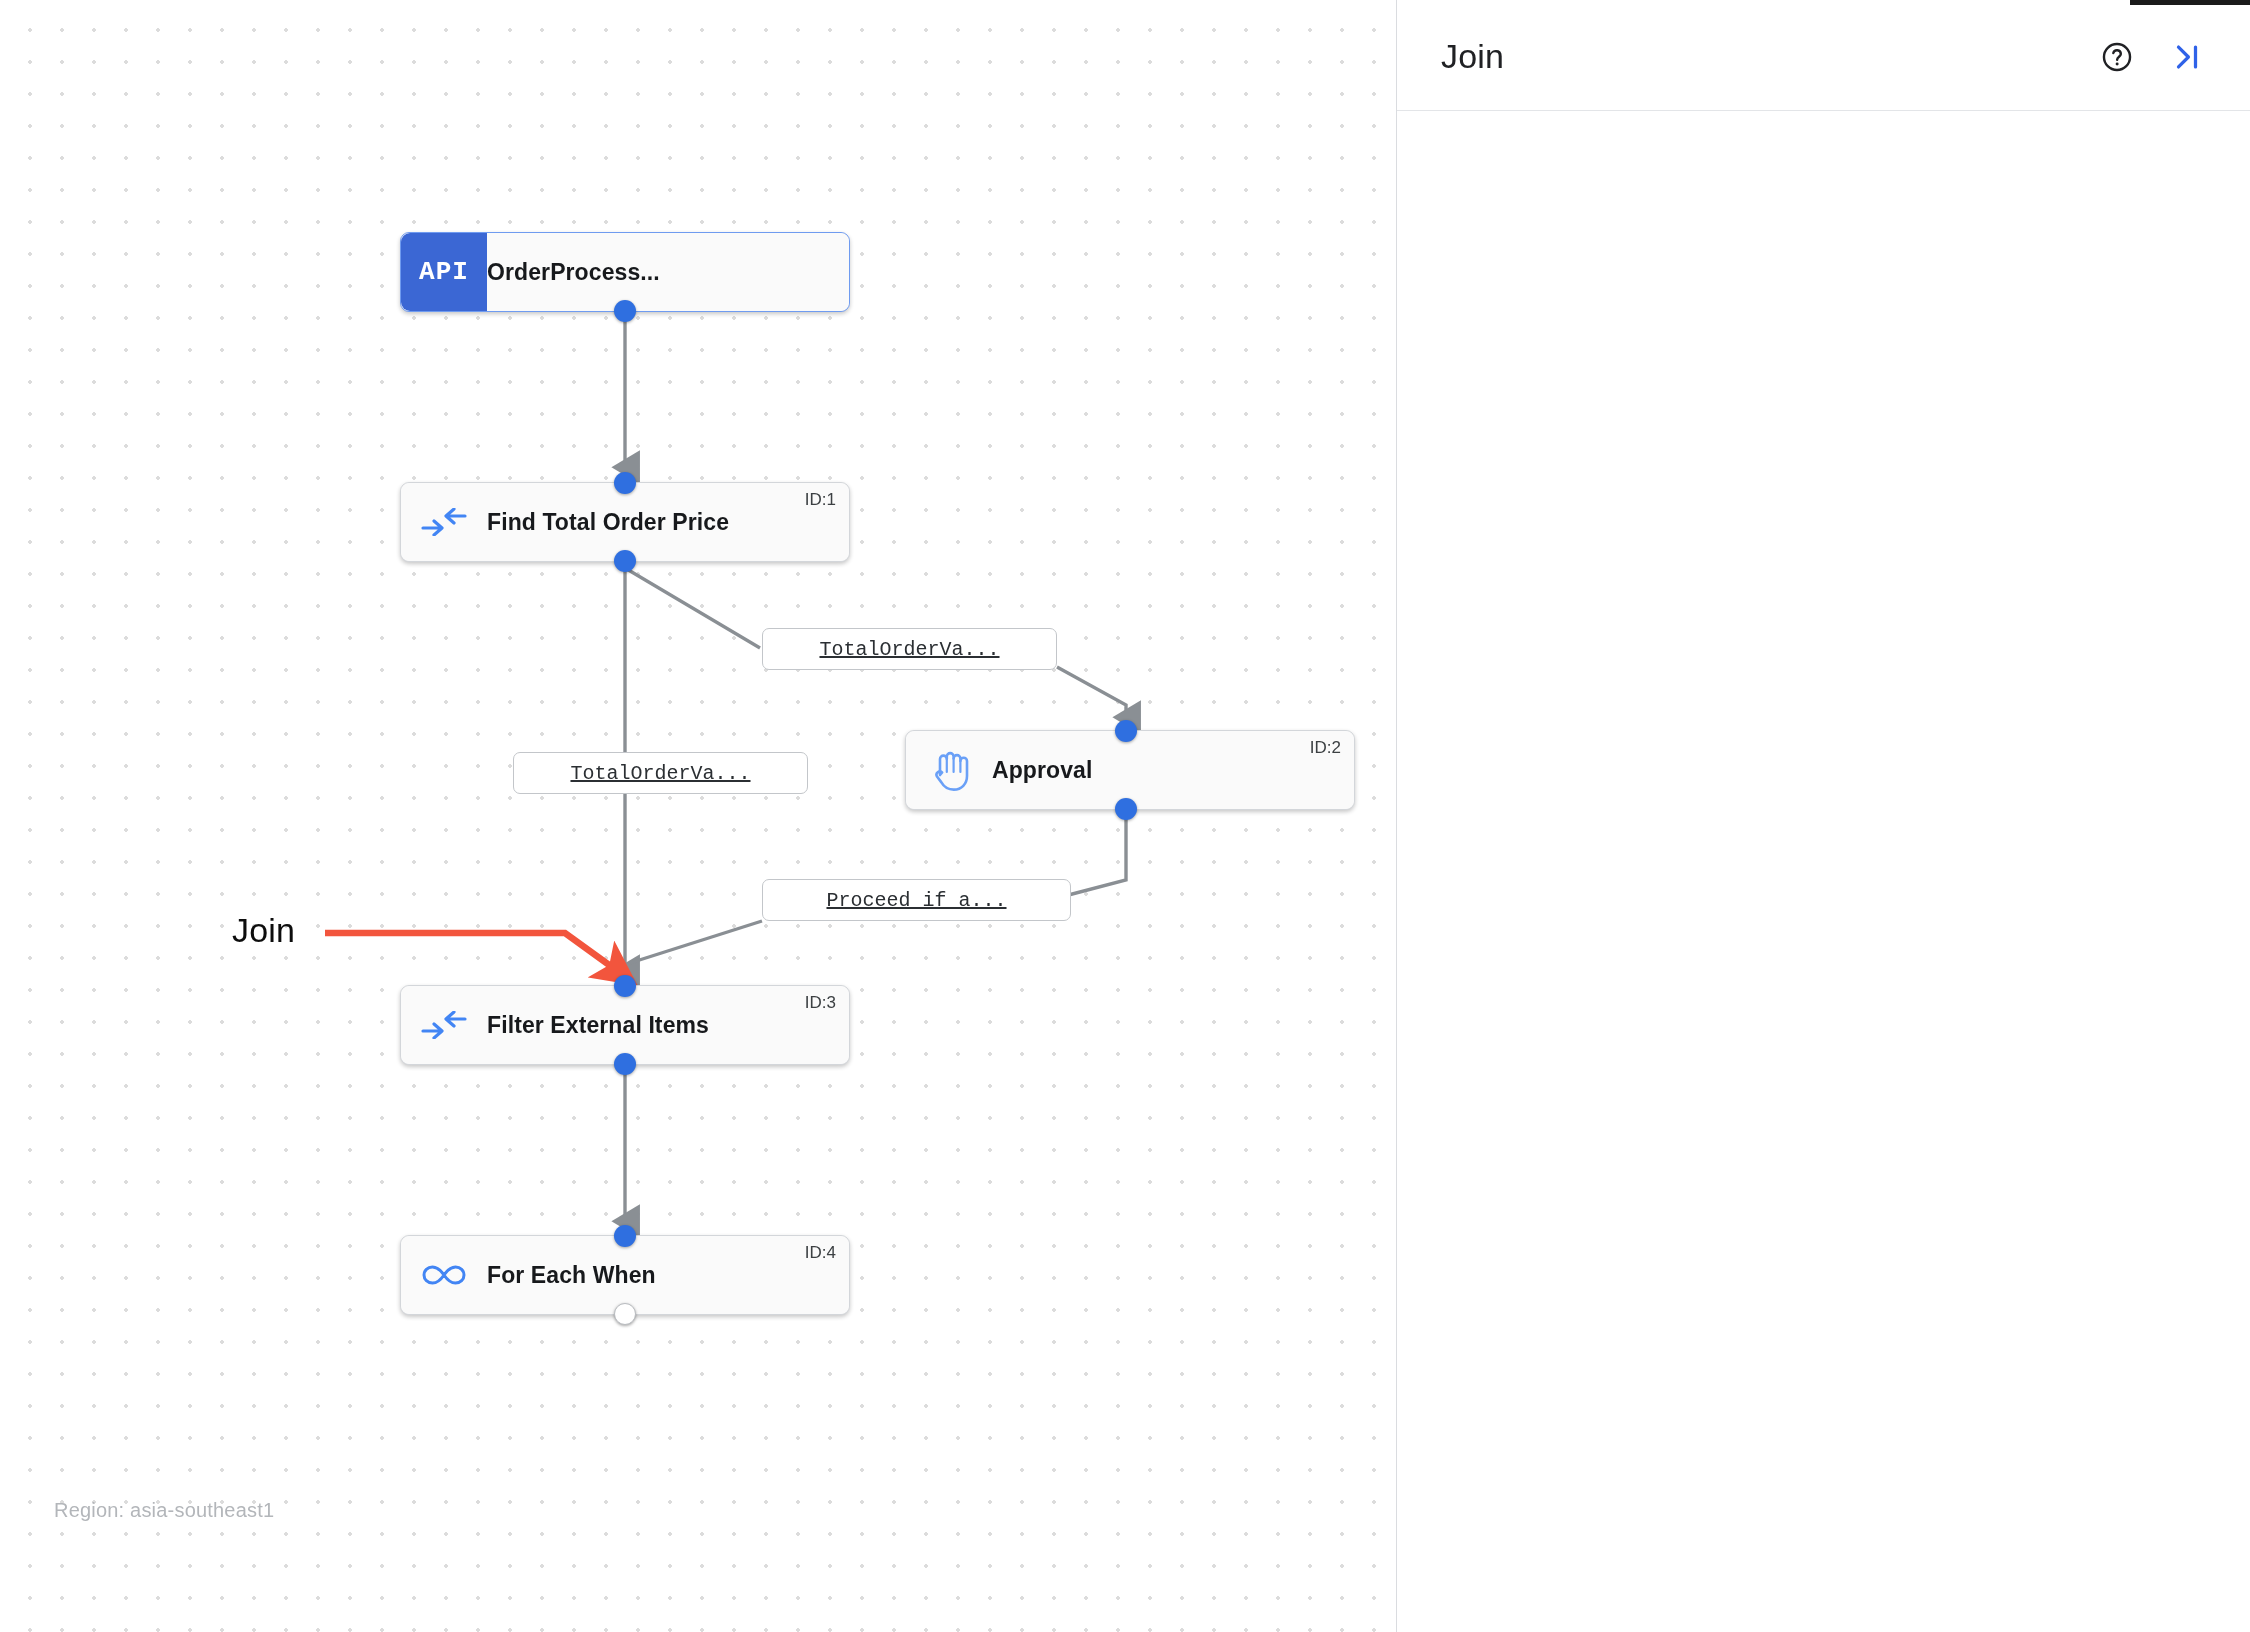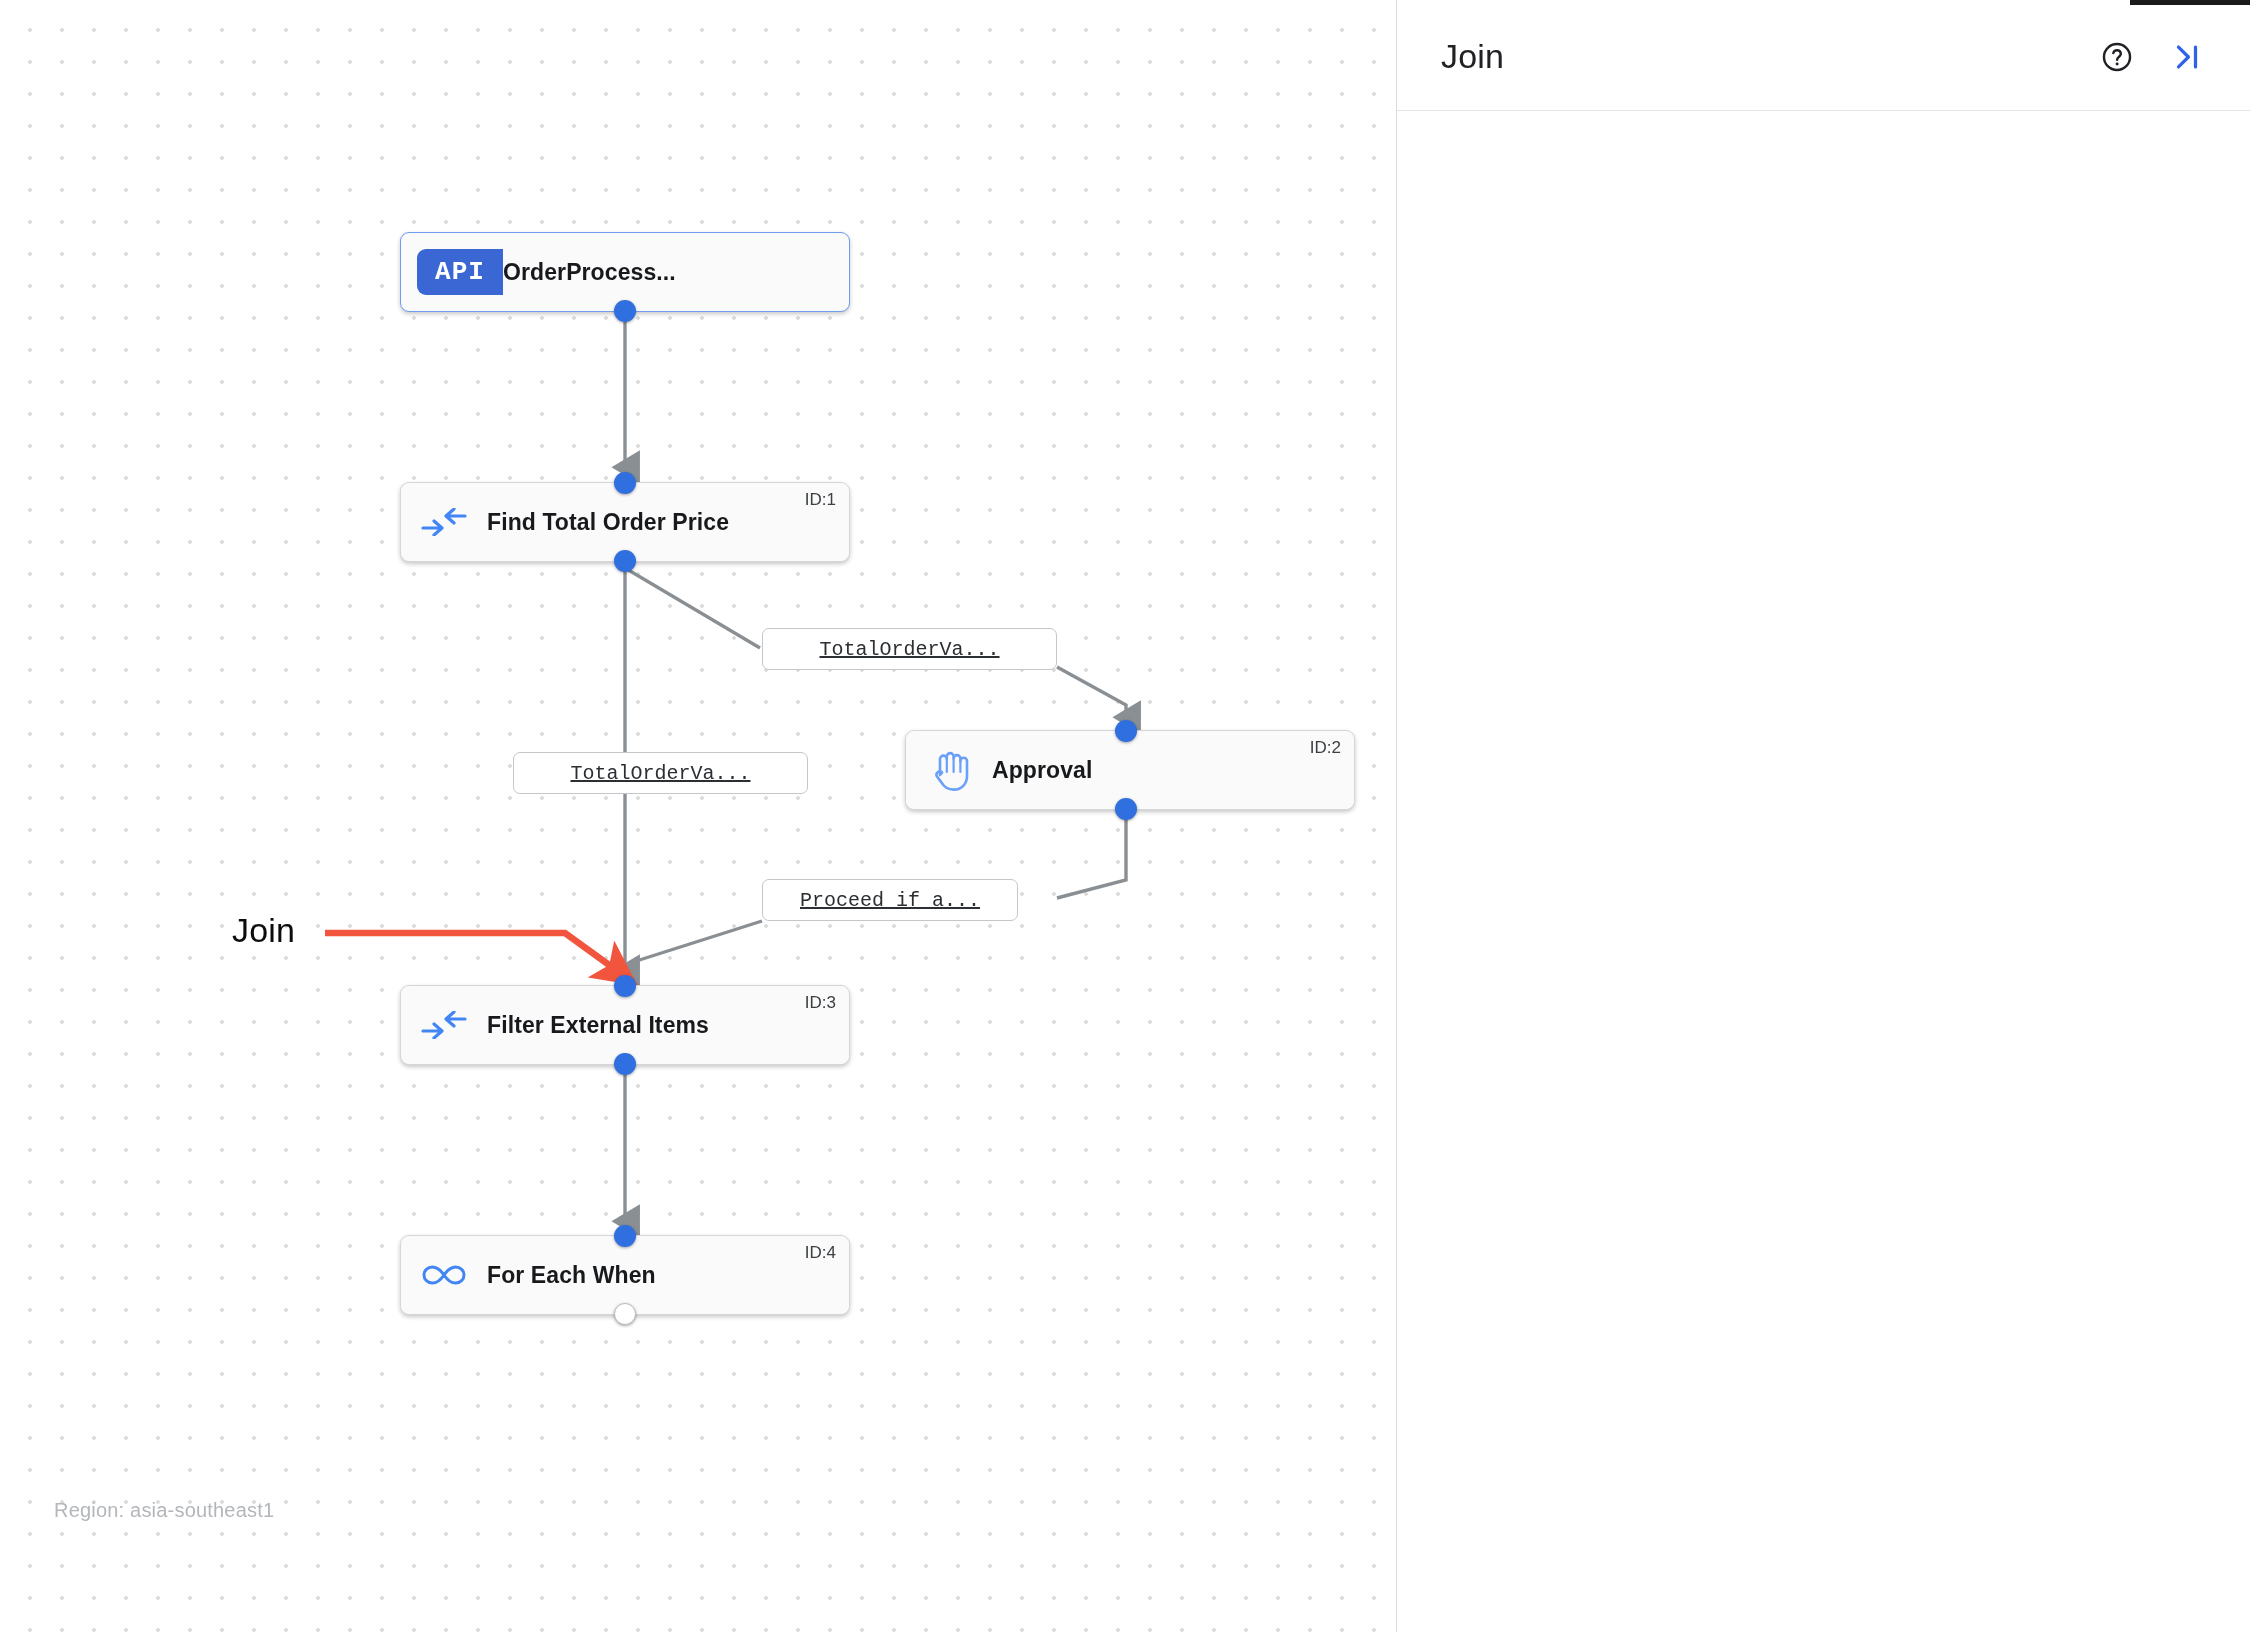--- a/index.html
+++ b/index.html
@@ -87,21 +87,21 @@
     margin-left: 24px;
   }
 
   
   #node-trigger {
     left: 400px;
     top: 232px;
     width: 450px;
     border: 1px solid #6f9bf0;
     background: #fafafa;
-    padding: 16px;
+    padding: 0;
     text-align: right;
   }
   #node-trigger .node-inner { padding: 0; }
   .api-chip {
     width: 86px;
     flex: 0 0 86px;
     align-self: stretch;
     background: #3b67d4;
     color: #ffffff;
     display: flex;
@@ -148,21 +148,21 @@
     font-family: "Liberation Mono", monospace;
     font-size: 20px;
     color: #2b2f33;
     padding: 0 16px;
     z-index: 5;
     white-space: nowrap;
     text-decoration: underline;
   }
   #lbl-a { left: 762px; top: 628px;  width: 295px; }
   #lbl-b { left: 513px; top: 752px;  width: 295px; }
-  #lbl-c { left: 762px; top: 879px;  width: 256px; }
+  #lbl-c { left: 762px; top: 879px;  width: 309px; }
 
   
   #annotation-join {
     position: absolute;
     left: 232px;
     top: 911px;
     font-size: 34px;
     color: #0d0d0d;
     font-family: "Liberation Sans", sans-serif;
     z-index: 9;

